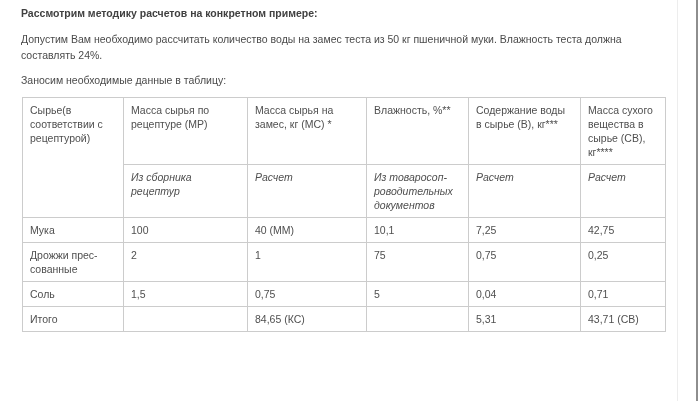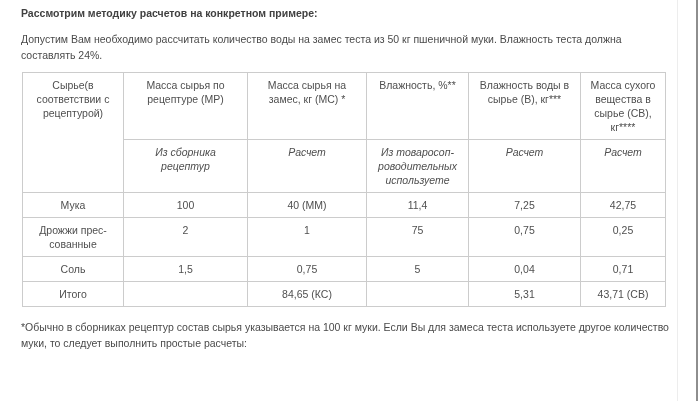--- a/index.html
+++ b/index.html
@@ -25,21 +25,21 @@
   table.calc-table {
     border-collapse: collapse;
     margin: 3px 0 12px 1px;
     table-layout: fixed;
     width: 643px;
     color: #4f4f4f;
   }
   table.calc-table td, table.calc-table th {
     border: 1px solid #cccccc;
     vertical-align: top;
-    text-align: center;
+    text-align: left;
     font-weight: normal;
     padding: 5px 7px 5px 7px;
     line-height: 14px;
     overflow: hidden;
   }
   tr.hr1 th { height: 55px; }
   tr.hr2 th { height: 46px; font-style: italic; }
   tr.data-row td { height: 22px; }
   .notes .para { margin-bottom: 10px; }
   .v-line-light {
@@ -57,51 +57,52 @@
     background: #8e8e8e;
   }
 </style>
 </head>
 <body>
 
 <div class="page">
 
   <p class="intro-heading">Рассмотрим методику расчетов на конкретном примере:</p>
   <p class="para">Допустим Вам необходимо рассчитать количество воды на замес теста из 50 кг пшеничной муки. Влажность теста должна составлять 24%.</p>
+  <p class="para">Заносим необходимые данные в таблицу:</p>
 
   <table class="calc-table">
     <colgroup>
       <col style="width:101px">
       <col style="width:124px">
       <col style="width:119px">
       <col style="width:102px">
       <col style="width:112px">
       <col style="width:85px">
     </colgroup>
     <tbody>
       <tr class="hr1">
         <th rowspan="2">Сырье(в соответствии с рецептурой)</th>
         <th>Масса сырья по рецептуре (МР)</th>
         <th>Масса сырья на замес, кг (МС) *</th>
         <th>Влажность, %**</th>
-        <th>Влажность воды в сырье (В), кг***</th>
+        <th>Содержание воды в сырье (В), кг***</th>
         <th>Масса сухого вещества в сырье (СВ), кг****</th>
       </tr>
       <tr class="hr2">
         <th>Из сборника рецептур</th>
         <th>Расчет</th>
-        <th>Из товаросоп-роводительных используете</th>
+        <th>Из товаросоп-роводительных документов</th>
         <th>Расчет</th>
         <th>Расчет</th>
       </tr>
       <tr class="data-row">
         <td>Мука</td>
         <td>100</td>
         <td>40 (ММ)</td>
-        <td>11,4</td>
+        <td>10,1</td>
         <td>7,25</td>
         <td>42,75</td>
       </tr>
       <tr class="data-row">
         <td>Дрожжи прес-сованные</td>
         <td>2</td>
         <td>1</td>
         <td>75</td>
         <td>0,75</td>
         <td>0,25</td>
@@ -119,20 +120,19 @@
         <td></td>
         <td>84,65 (КС)</td>
         <td></td>
         <td>5,31</td>
         <td>43,71 (СВ)</td>
       </tr>
     </tbody>
   </table>
 
   <div class="notes">
-    <p class="para">*Обычно в сборниках рецептур состав сырья указывается на 100 кг муки. Если Вы для замеса теста используете другое количество муки, то следует выполнить простые расчеты:</p>
 
   </div>
 
 </div>
 
 <div class="v-line-light"></div>
 <div class="v-line-dark"></div>
 
 </body></html>

